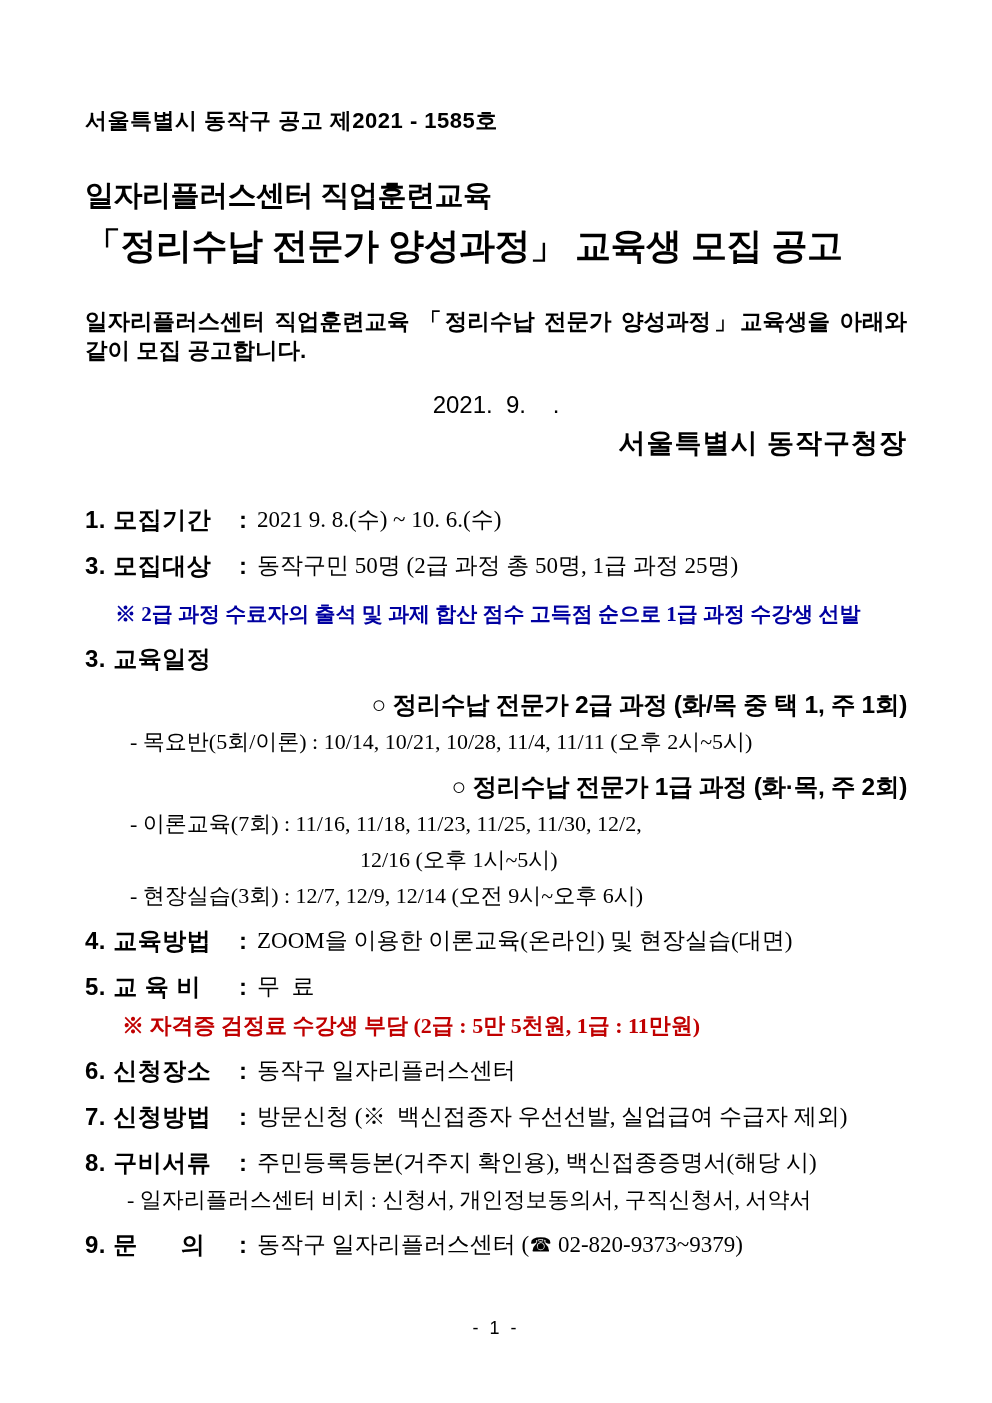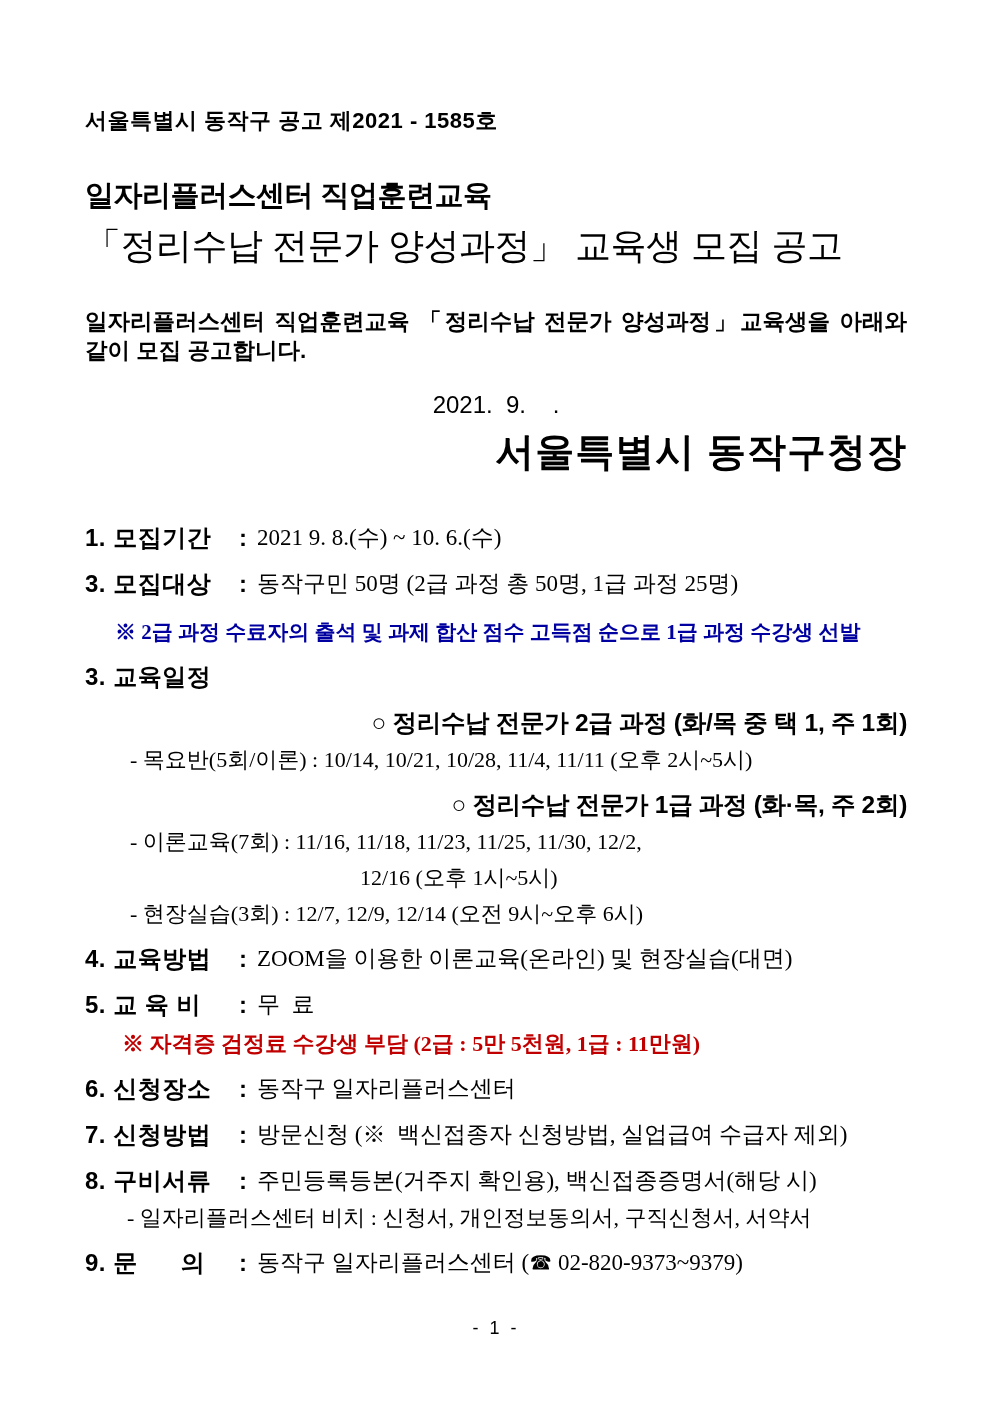--- a/index.html
+++ b/index.html
@@ -25,21 +25,21 @@
     white-space: pre;
   }
   .title-block { margin-top: 40px; }
   .title-line1 {
     font-size: 29px;
     font-weight: 800;
     letter-spacing: -0.5px;
   }
   .title-line2 {
     font-size: 36px;
-    font-weight: 400;
+    font-weight: 700;
     letter-spacing: -0.5px;
     margin-top: 6px;
   }
   .intro {
     margin-top: 36px;
     font-size: 22.5px;
     font-weight: 600;
     line-height: 29px;
   }
   .intro-line1 {
@@ -50,21 +50,21 @@
   .intro-line2 { text-align: left; }
   .date-line {
     margin-top: 26px;
     text-align: center;
     font-size: 24px;
     white-space: pre;
   }
   .signer-line {
     margin-top: 6px;
     text-align: right;
-    font-size: 39px;
+    font-size: 27px;
     font-weight: 800;
     letter-spacing: 1px;
   }
   .items { margin-top: 44px; }
   .item-row {
     display: flex;
     align-items: center;
     margin-top: 16px;
     line-height: 30px;
   }
@@ -203,21 +203,21 @@
 
     <div class="item-row">
       <span class="item-label">6. 신청장소</span>
       <span class="item-colon">:</span>
       <span class="item-value">동작구 일자리플러스센터</span>
     </div>
 
     <div class="item-row">
       <span class="item-label">7. 신청방법</span>
       <span class="item-colon">:</span>
-      <span class="item-value">방문신청 (※  백신접종자 신청방법, 실업급여 수급자 제외)</span>
+      <span class="item-value">방문신청 (※  백신접종자 우선선발, 실업급여 수급자 제외)</span>
     </div>
 
     <div class="item-row">
       <span class="item-label">8. 구비서류</span>
       <span class="item-colon">:</span>
       <span class="item-value">주민등록등본(거주지 확인용), 백신접종증명서(해당 시)</span>
     </div>
     <div class="item-sub">- 일자리플러스센터 비치 : 신청서, 개인정보동의서, 구직신청서, 서약서</div>
 
     <div class="item-row">

